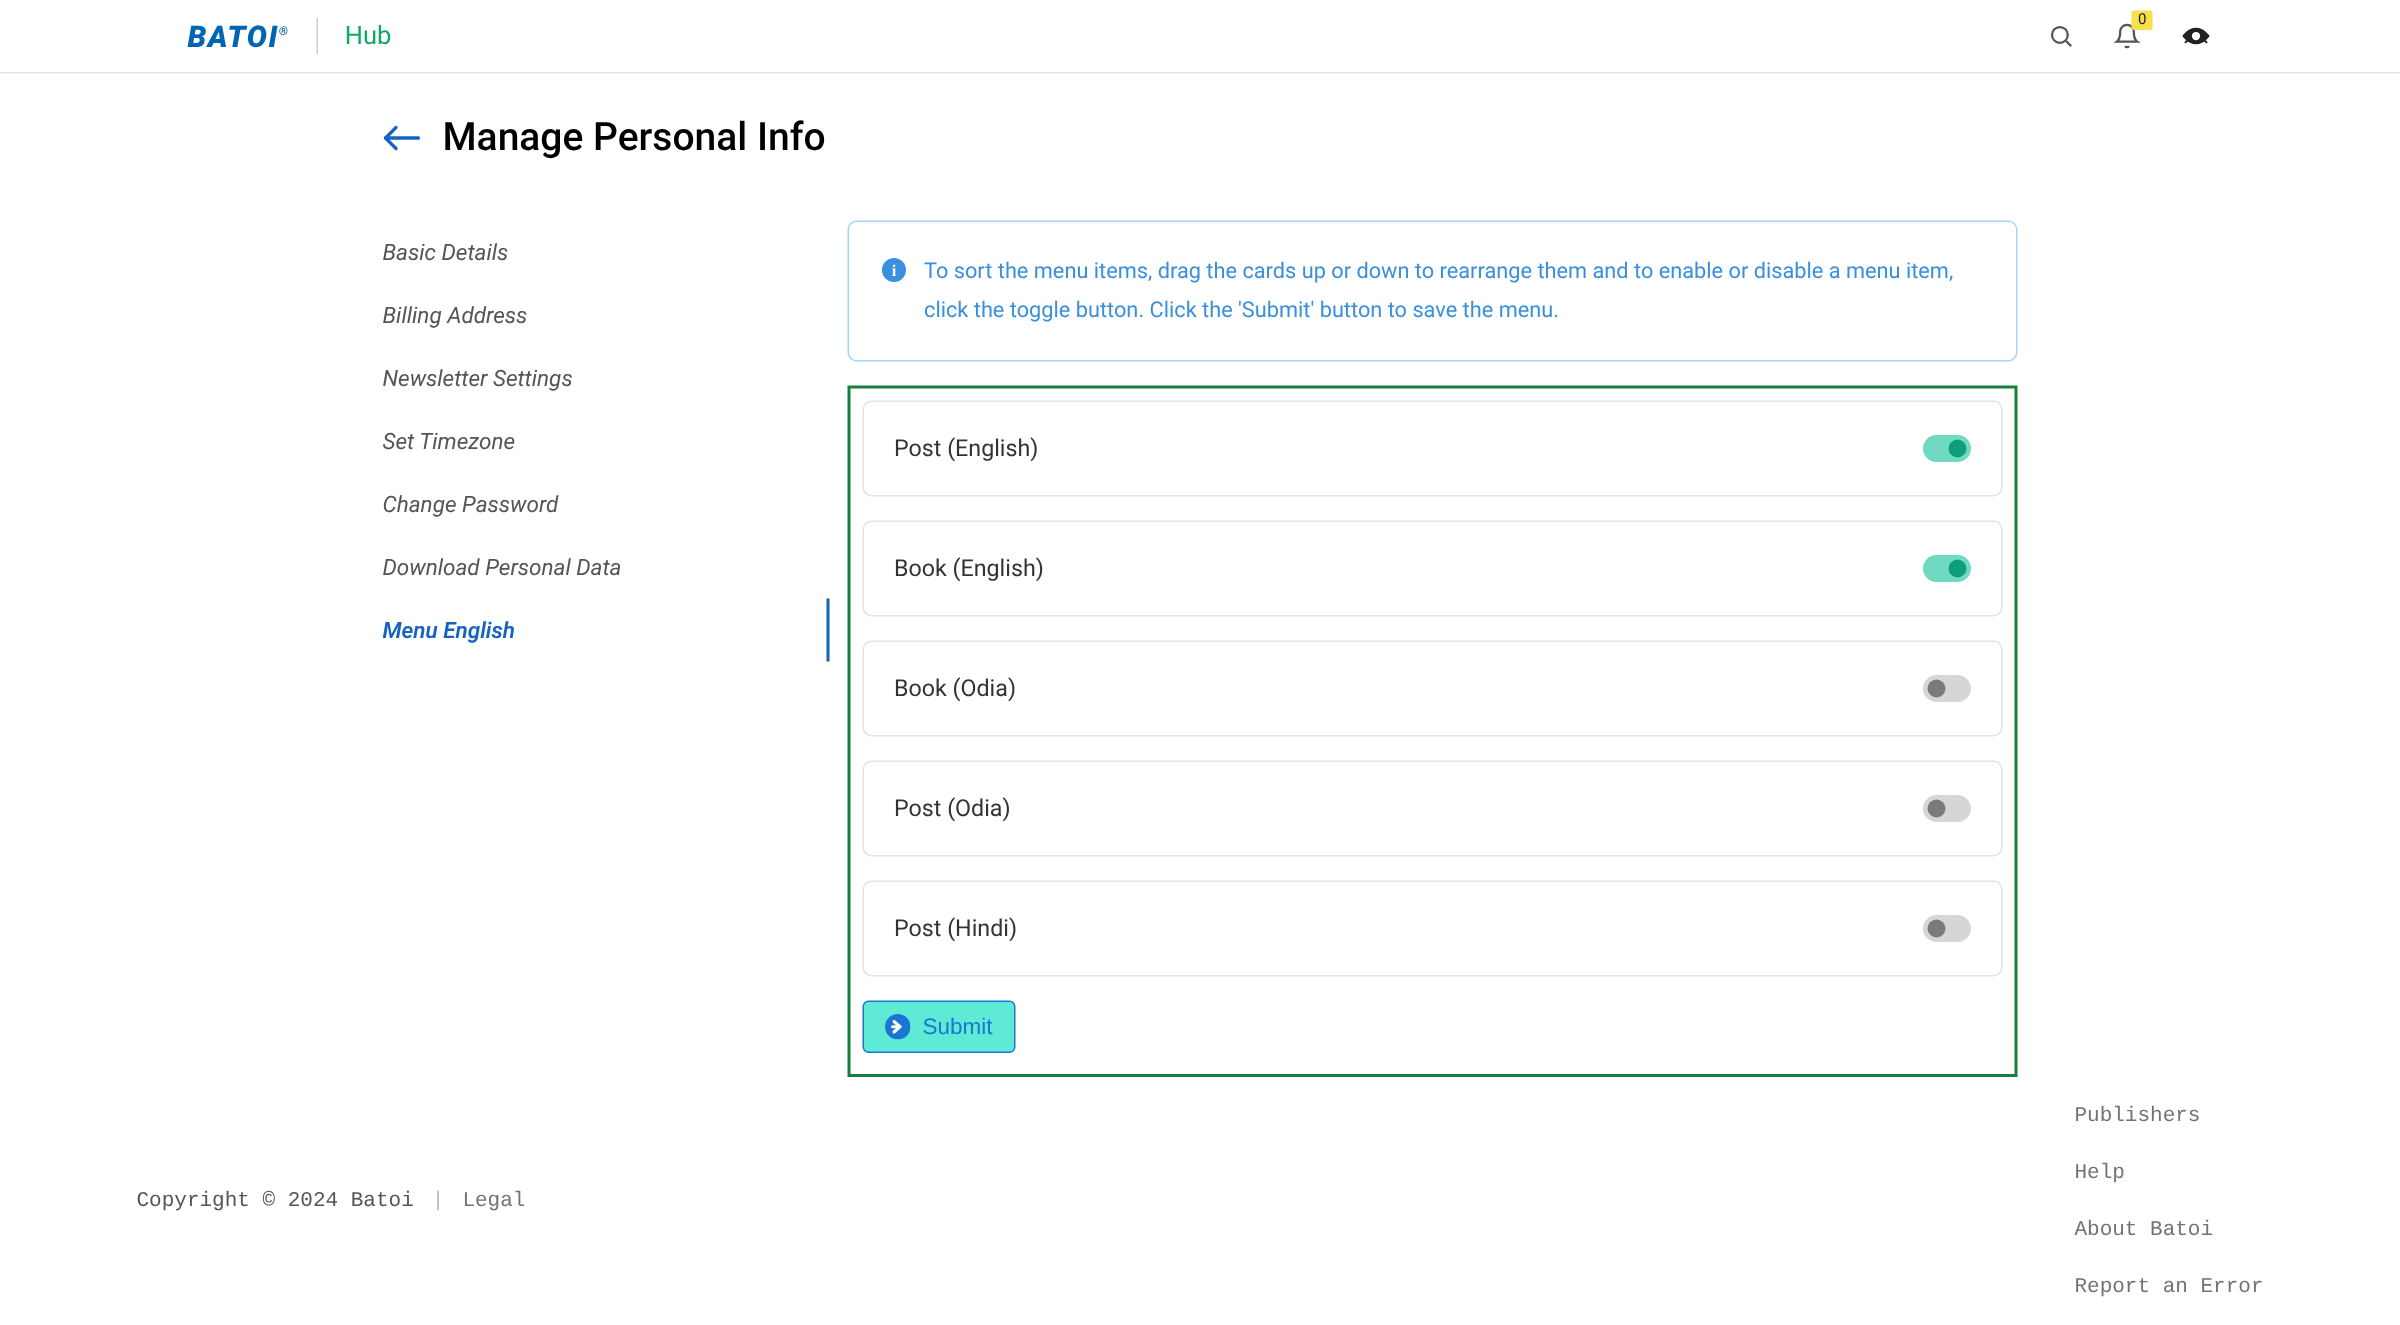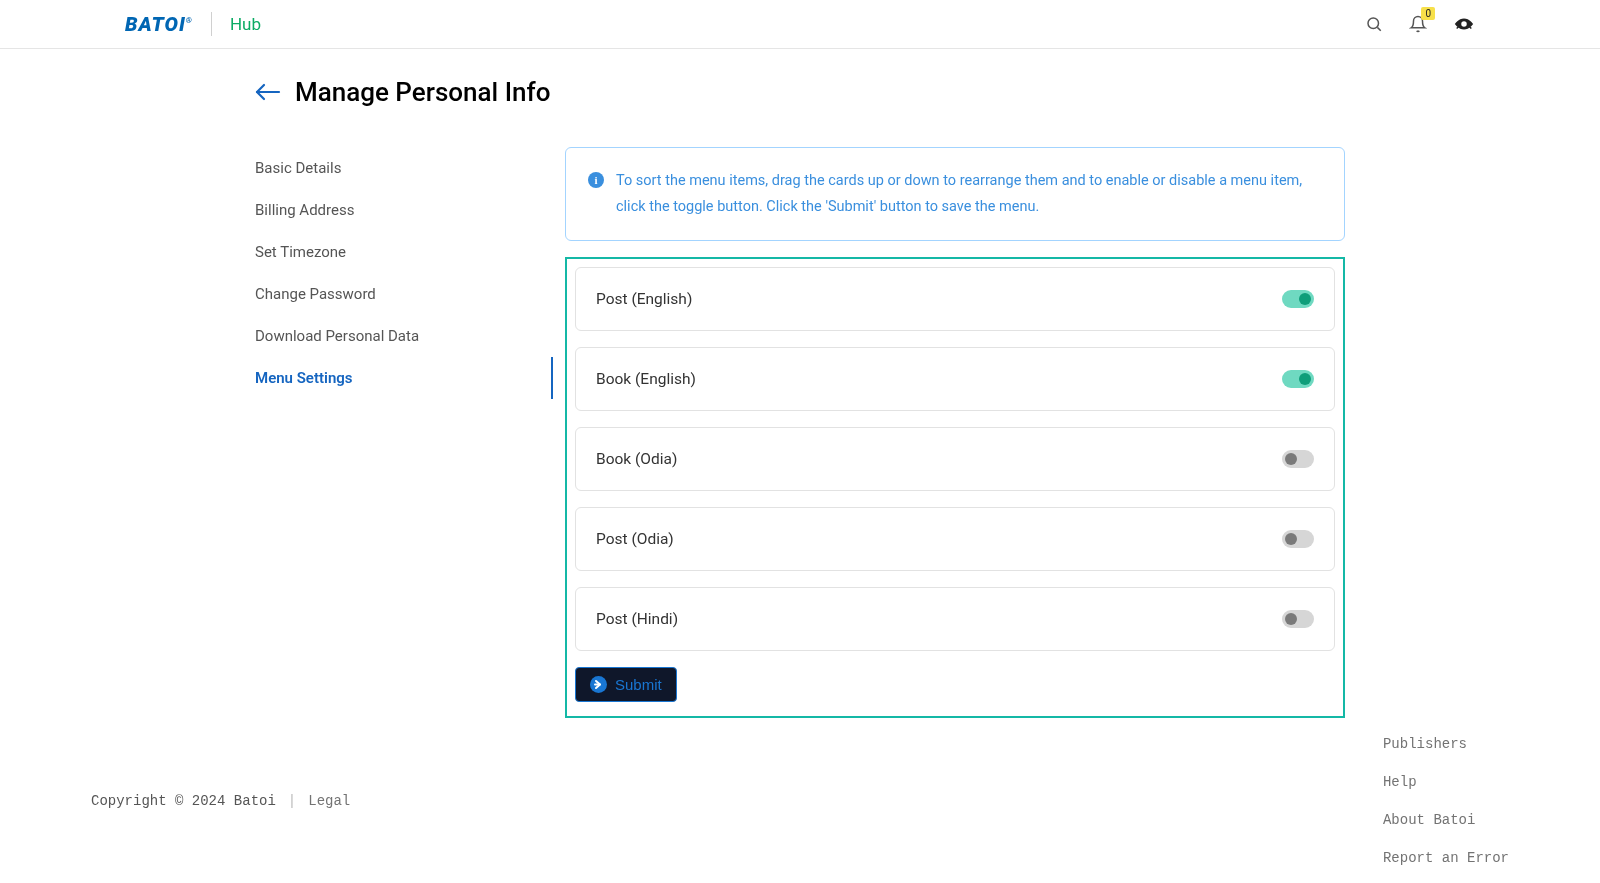--- a/index.html
+++ b/index.html
@@ -89,20 +89,21 @@
       font-weight: 500;
       color: #000000;
     }
     .content-row {
       display: flex;
       gap: 0;
     }
     .sidebar {
       width: 298px;
       flex-shrink: 0;
+      font-style: italic;
     }
     .sidebar-item {
       padding: 12px 0;
       font-size: 15px;
       color: #555;
       cursor: pointer;
     }
     .sidebar-item.active {
       color: #1565c0;
       font-weight: 600;
@@ -122,21 +123,21 @@
       color: #3a8fde;
       font-size: 14.5px;
       line-height: 1.8;
       margin-bottom: 16px;
     }
     .info-alert svg {
       flex-shrink: 0;
       margin-top: 4px;
     }
     .highlight-box {
-      border: 2px solid #14b8a6;
+      border: 2px solid #15803d;
       padding: 8px 8px 14px;
     }
     .menu-card {
       border: 1px solid #e2e2e2;
       border-radius: 6px;
       padding: 22px 20px;
       display: flex;
       align-items: center;
       justify-content: space-between;
       margin-bottom: 16px;
@@ -174,21 +175,21 @@
     .toggle.off .toggle-knob {
       left: 3px;
       background: #7a7a7a;
     }
     .submit-btn {
       display: inline-flex;
       align-items: center;
       gap: 8px;
       border: 1px solid #1976d2;
       color: #1976d2;
-      background: #0f172a;
+      background: #5eead4;
       padding: 8px 14px;
       border-radius: 4px;
       font-size: 15px;
       cursor: pointer;
     }
     .footer {
       display: flex;
       justify-content: space-between;
       align-items: center;
       padding: 18px 91px;
@@ -257,24 +258,25 @@
           <polyline points="9 3 2 10 9 17"></polyline>
       </svg>
     </div>
     <h1 class="page-title">Manage Personal Info</h1>
   </div>
 
   <div class="content-row">
     <div class="sidebar">
       <div class="sidebar-item">Basic Details</div>
       <div class="sidebar-item">Billing Address</div>
+      <div class="sidebar-item">Newsletter Settings</div>
       <div class="sidebar-item">Set Timezone</div>
       <div class="sidebar-item">Change Password</div>
       <div class="sidebar-item">Download Personal Data</div>
-      <div class="sidebar-item active">Menu Settings</div>
+      <div class="sidebar-item active">Menu English</div>
     </div>
 
     <div class="main-area">
       <div class="info-alert">
         <svg width="16" height="16" viewBox="0 0 16 16" fill="#3a8fde">
           <circle cx="8" cy="8" r="8"></circle>
             <text x="8" y="12" text-anchor="middle" fill="#fff" font-size="11" font-weight="bold" font-family="Georgia">i</text>
         </svg>
         <span>To sort the menu items, drag the cards up or down to rearrange them and to enable or disable a menu item, click the toggle button. Click the 'Submit' button to save the menu.</span>
       </div>

